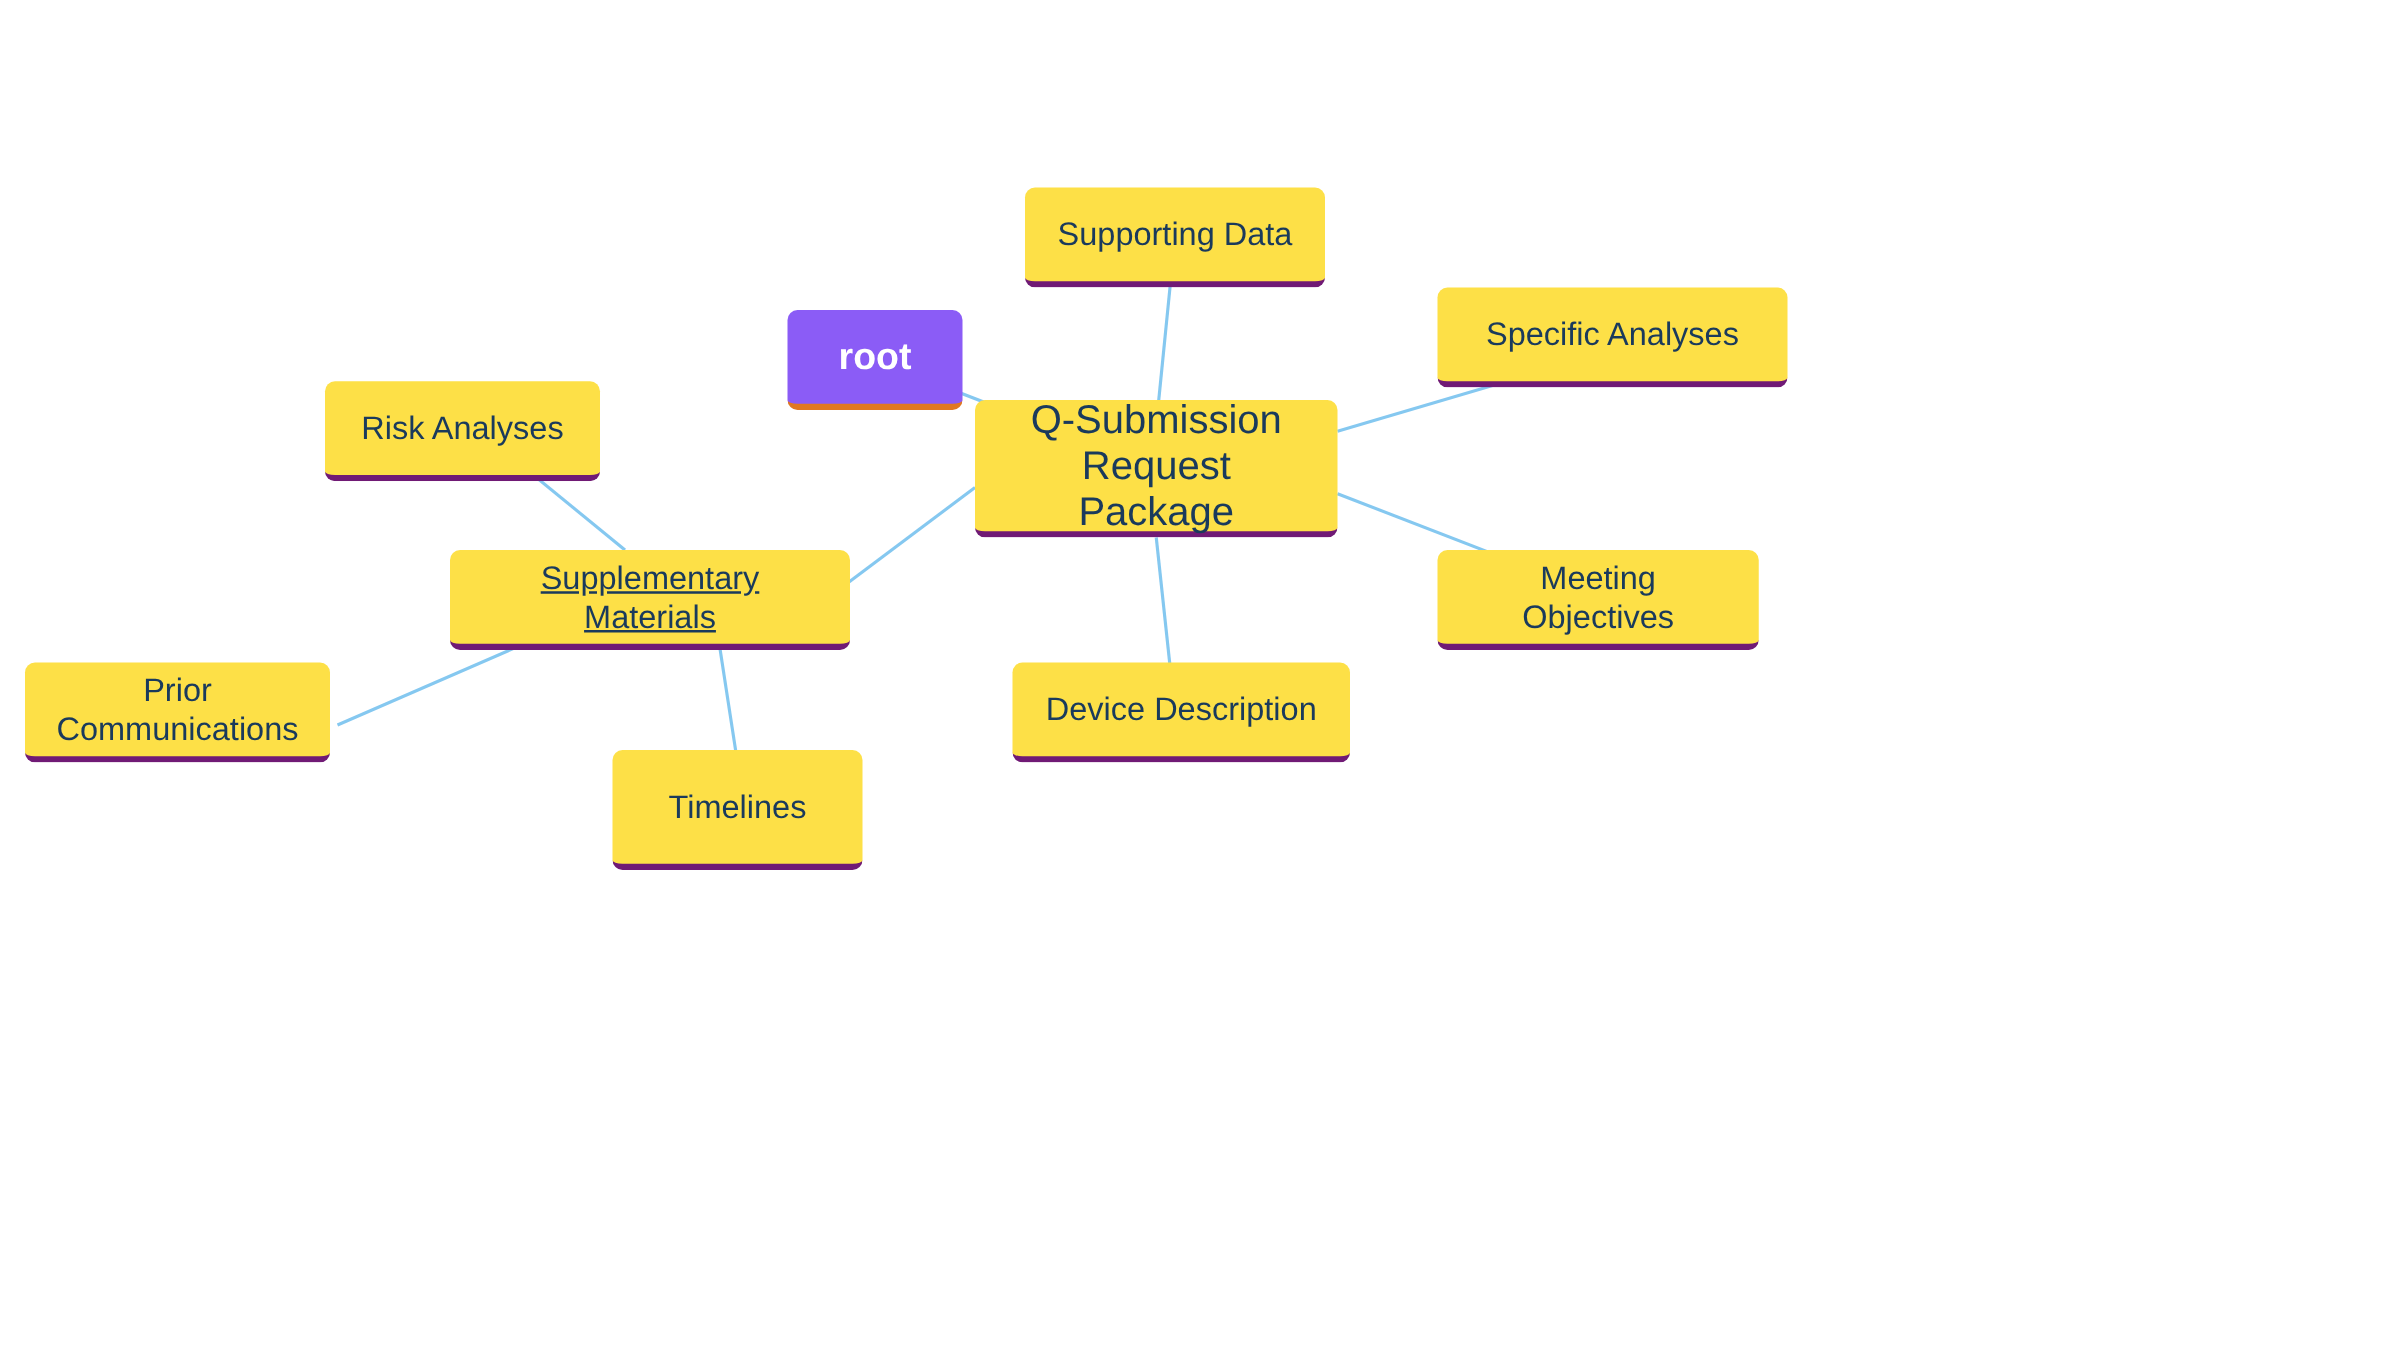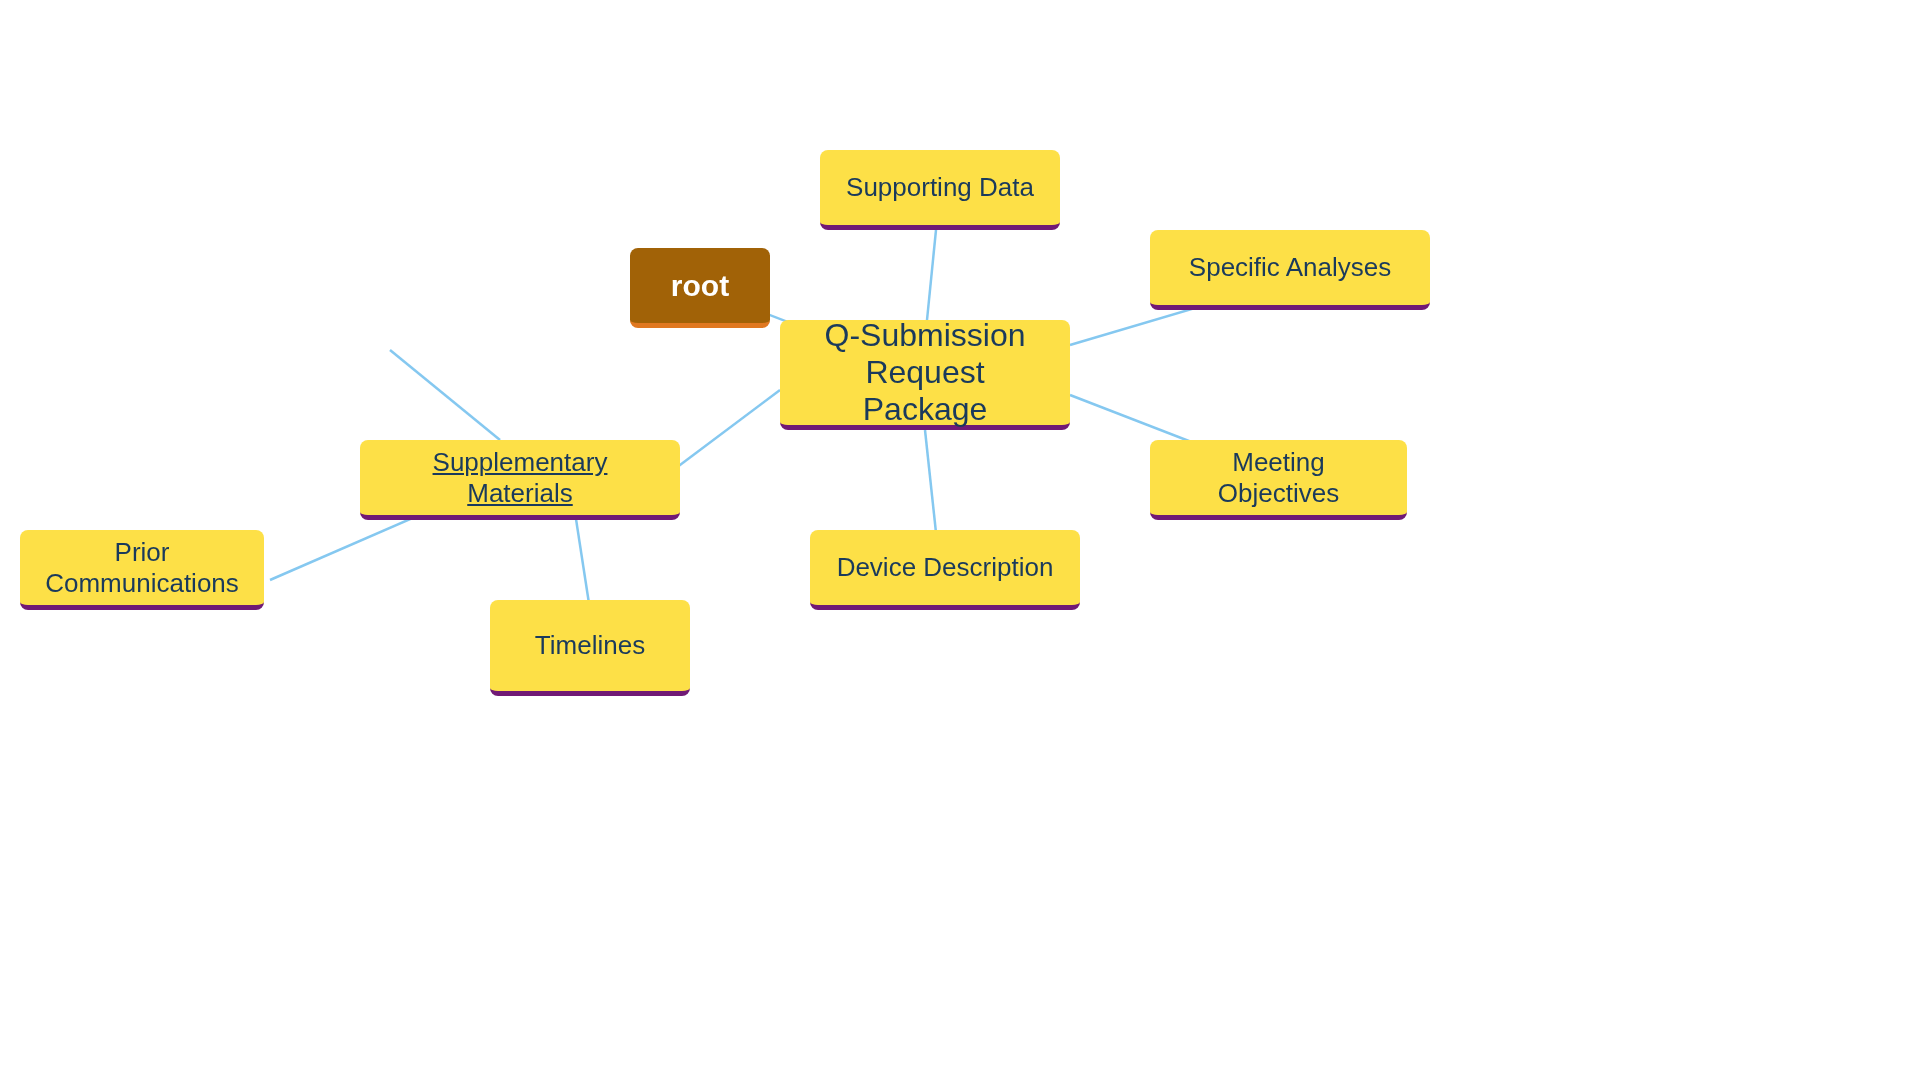--- a/index.html
+++ b/index.html
@@ -32,21 +32,21 @@
     }
     .node-blue {
       background: #fde047;
       border-bottom: 5px solid #701a75;
       color: #1a3a5c;
       font-size: 26px;
       font-weight: 500;
       padding: 18px 24px;
     }
     .node-dark {
-      background: #a16207;
+      background: #8b5cf6;
       border-bottom: 5px solid #e07820;
       color: #ffffff;
       font-size: 30px;
       font-weight: 600;
       padding: 16px 30px;
     }
     .node-root {
       width: 140px;
       height: 80px;
     }
@@ -135,20 +135,23 @@
   </div>
 
   <div class="node node-blue node-device" style="left: 810px; top: 530px;">
     <span>Device Description</span>
   </div>
 
   <div class="node node-blue node-supmat" style="left: 360px; top: 440px; text-decoration: underline;">
     <span>Supplementary Materials</span>
   </div>
 
+  <div class="node node-blue node-risk" style="left: 260px; top: 305px;">
+    <span>Risk Analyses</span>
+  </div>
 
   <div class="node node-blue node-prior" style="left: 20px; top: 530px;">
     <span>Prior Communications</span>
   </div>
 
   <div class="node node-blue node-timeline" style="left: 490px; top: 600px;">
     <span>Timelines</span>
   </div>
 </div>
 

